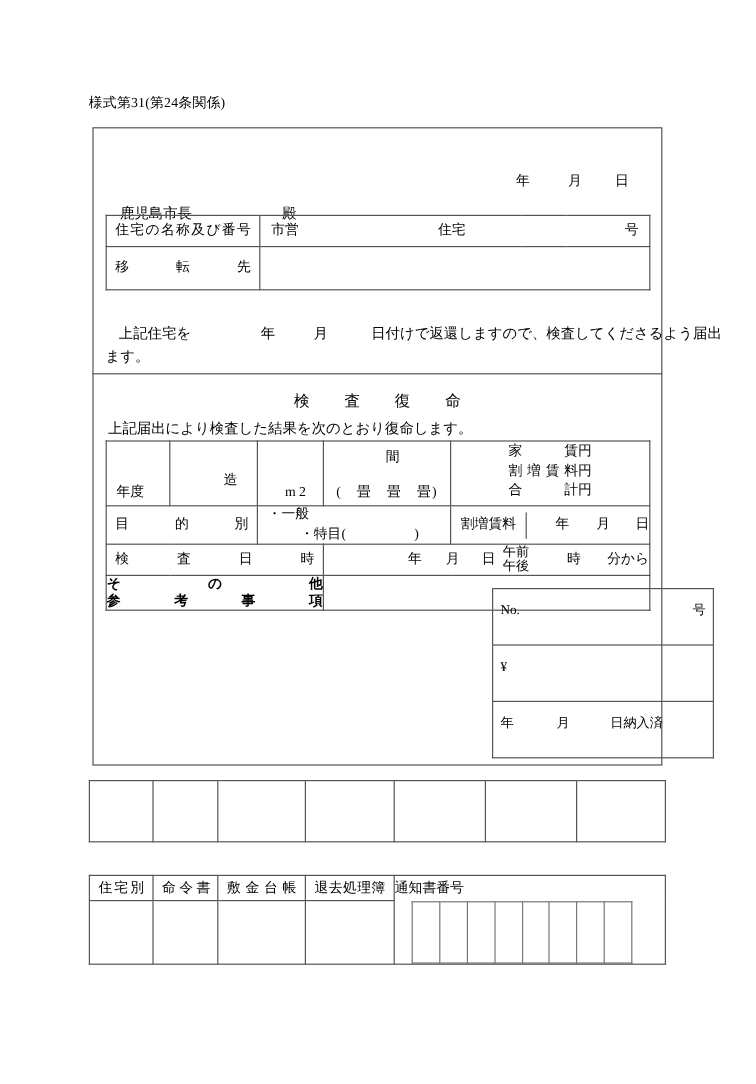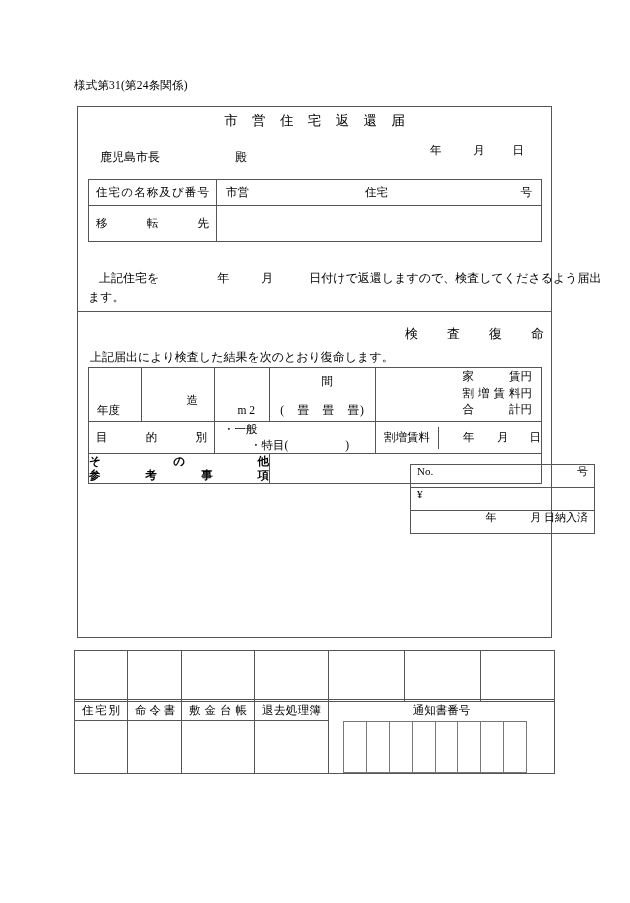--- a/index.html
+++ b/index.html
@@ -70,21 +70,21 @@
     font-size: 11.5px;
     white-space: nowrap;
   }
   .date-line-top span { display: inline-block; }
   .gap-md { width: 26px; }
   .gap-sm { width: 22px; }
 
   .addressee {
     position: absolute;
     left: 100px;
-    top: 149px;
+    top: 170px;
     font-size: 12px;
     white-space: nowrap;
   }
   .addressee .dono {
     display: inline-block;
     margin-left: 72px;
   }
 
   
   .tbl {
@@ -136,21 +136,21 @@
   .decl .g1 { display: inline-block; width: 52px; }
   .decl .g2 { display: inline-block; width: 26px; }
   .decl .g3 { display: inline-block; width: 30px; }
 
   
   .sec-title {
     position: absolute;
     left: 77px;
     top: 325px;
     width: 475px;
-    text-align: right;
+    text-align: center;
     font-size: 13px;
     letter-spacing: 8px;
     text-indent: 8px;
     white-space: nowrap;
   }
   .sec-sub {
     position: absolute;
     left: 90px;
     top: 349px;
     font-size: 12px;
@@ -190,21 +190,21 @@
   .madori-bot {
     text-align: center;
     letter-spacing: 1px;
   }
   .fee-box {
     padding: 0 9px 3px 9px;
     line-height: 1.45;
   }
   .fee-row {
     display: flex;
-    justify-content: flex-end;
+    justify-content: center;
     white-space: nowrap;
   }
   .fee-name {
     display: inline-block;
     text-align: justify;
     text-align-last: justify;
     width: 58px;
   }
 
   .row-purpose td { height: 33px; }
@@ -271,41 +271,40 @@
     top: 10px;
     width: 185px;
     border: 1px solid #555;
     border-collapse: collapse;
     table-layout: fixed;
   }
   .receipt-box td {
     border: 1px solid #555;
     height: 17px;
     font-size: 11px;
-    padding: 0 6px;
+    padding: 12px 6px;
   }
   .receipt-no {
     display: flex;
     justify-content: space-between;
     white-space: nowrap;
   }
   .receipt-date {
-    text-align: right;
     white-space: nowrap;
   }
   .receipt-date .y { display: inline-block; width: 44px; }
   .receipt-date .m { display: inline-block; width: 42px; }
 
   
   #table-routing-1 { left: 74px; top: 650px; width: 480px; }
   #table-routing-1 td { height: 20px; }
   #table-routing-1 .body-row td { height: 50px; }
 
-  #table-routing-2 { left: 74px; top: 699px; width: 480px; }
-  #table-routing-2 td { height: 20px; text-align: center; }
+  #table-routing-2 { left: 74px; top: 729px; width: 480px; }
+  #table-routing-2 td { height: 20px; }
   #table-routing-2 .body-row td { height: 50px; }
 
   .no-border { border: none !important; }
   .notify-lbl {
     padding-left: 14px;
     white-space: nowrap;
   }
   .notify-grid {
     border-collapse: collapse;
     table-layout: fixed;
@@ -320,21 +319,20 @@
 </head>
 <body>
 
 <div class="page">
 
   <div class="form-no">様式第31(第24条関係)</div>
 
   <div class="outer-frame"></div>
   <div class="section-divider"></div>
 
-  <div class="doc-title">市 営 住 宅 返 還 届</div>
 
   <div class="date-line-top">
     <span>年</span>
     <span class="gap-md"></span>
     <span>月</span>
     <span class="gap-sm"></span>
     <span>日</span>
   </div>
 
   <div class="addressee">
@@ -452,20 +450,36 @@
                   <span class="m">月</span>
                   <span>日</span>
                 </div>
               </td>
             </tr>
           </tbody>
             </table>
         </td>
       </tr>
 
+      <tr class="row-insp-date">
+        <td class="lbl" colspan="3" style="width:181px">検　査　日　時</td>
+        <td colspan="2">
+          <div class="insp-datetime">
+            <span class="y">年</span>
+            <span class="m">月</span>
+            <span>日</span>
+            <span class="ampm">
+              <span style="display:block">午前</span>
+              <span style="display:block">午後</span>
+            </span>
+            <span class="t">時</span>
+            <span class="f">分から</span>
+          </div>
+        </td>
+      </tr>
 
       <tr class="row-other">
         <td class="other-lbl" colspan="3">
           <div>そ　の　他</div>
           <div>参　考　事　項</div>
         </td>
         <td colspan="2" style="vertical-align:top">
           <div class="receipt-wrap">
             <table class="receipt-box">
               <tbody>

